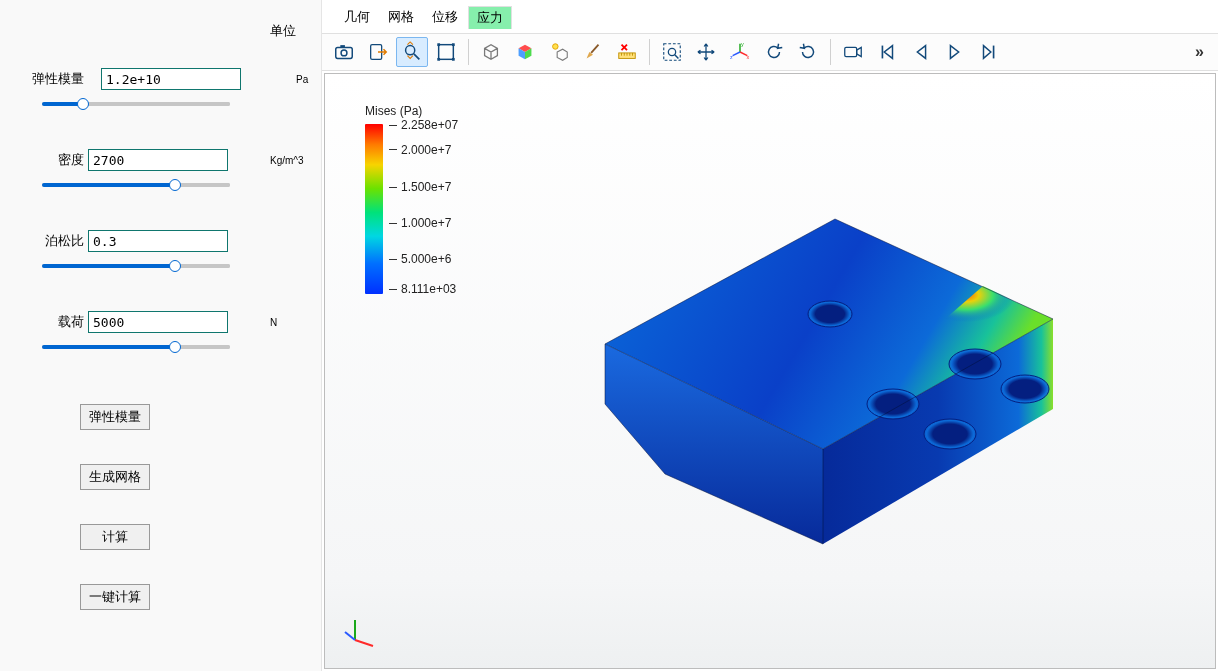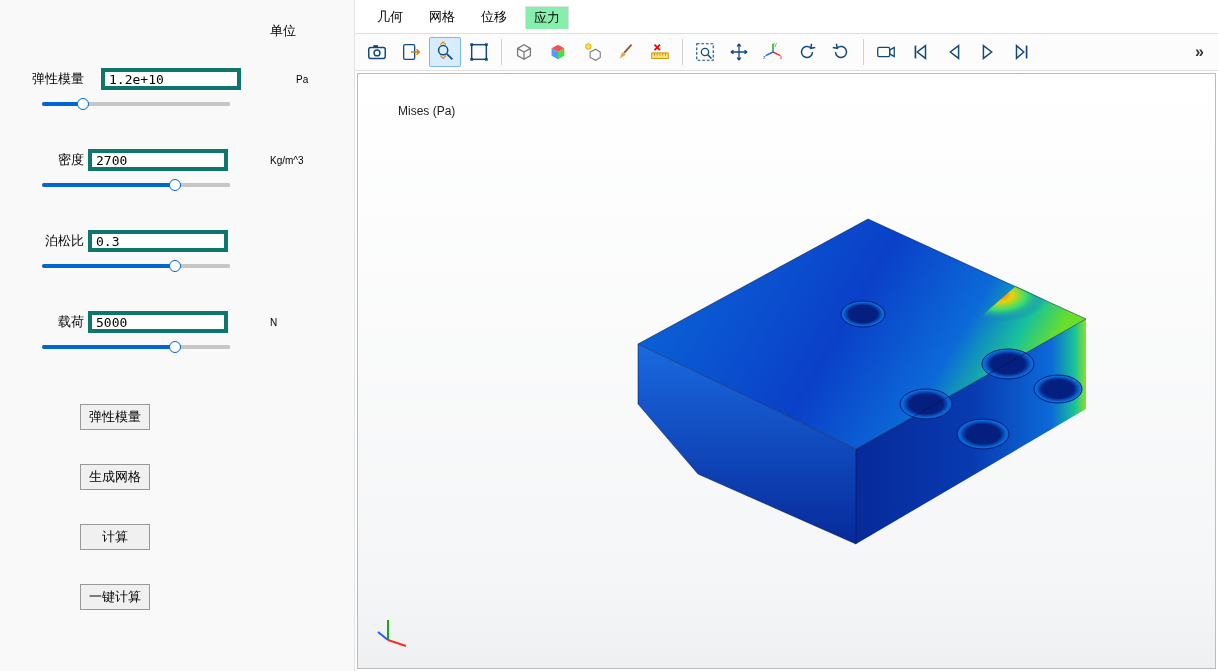--- a/index.html
+++ b/index.html
@@ -11,21 +11,21 @@
     background: #fff;
     color: #000;
     overflow: hidden;
   }
   .app {
     display: flex;
     width: 100%; height: 100%;
   }
   
   .sidebar {
-    width: 355px;
+    width: 322px;
     height: 100%;
     background: #f9f9f9;
     border-right: 1px solid #e5e5e5;
     padding-top: 18px;
     position: relative;
   }
   .unit-header {
     position: absolute;
     left: 270px;
     top: 22px;
@@ -40,21 +40,21 @@
   .param-row.first { margin-top: 50px; gap: 13px; }
   .param-label {
     width: 60px;
     text-align: right;
     padding-right: 4px;
     font-size: 13px;
   }
   .param-input {
     width: 140px;
     height: 22px;
-    border: 4px solid #0f766e;
+    border: 1px solid #0f766e;
     padding: 0 4px;
     font-family: "SimSun", monospace;
     font-size: 13px;
   }
   .param-unit {
     margin-left: 42px;
     font-size: 10px;
   }
   .slider-wrap {
     padding-left: 40px;
@@ -109,21 +109,21 @@
 
   
   .main {
     flex: 1;
     display: flex;
     flex-direction: column;
     height: 100%;
   }
   .tabs {
     display: flex;
-    gap: 10px;
+    gap: 2px;
     padding: 6px 12px 4px 14px;
     font-size: 13px;
   }
   .tab {
     padding: 2px 8px;
     cursor: pointer;
   }
   .tab.active {
     background: #86efac;
     border: 1px solid #e0e0e0;
@@ -414,20 +414,31 @@
             <path d="M6 5 L14 12 L6 19 Z" fill="none" stroke="#12497a" stroke-width="1.6"></path>
             <path d="M17 5v14" stroke="#12497a" stroke-width="1.8"></path>
           </svg>
       </button>
       <span class="toolbar-overflow">»</span>
     </div>
 
     <div class="viewport">
       <div class="legend">
         <div class="legend-title">Mises (Pa)</div>
+        <div class="legend-body">
+          <div class="legend-bar"></div>
+          <div class="legend-ticks" id="legend-ticks">
+              <div class="legend-tick" style="top: -6px;">2.258e+07</div>
+              <div class="legend-tick" style="top: 18.6px;">2.000e+7</div>
+              <div class="legend-tick" style="top: 56.32px;">1.500e+7</div>
+              <div class="legend-tick" style="top: 92.4px;">1.000e+7</div>
+              <div class="legend-tick" style="top: 128.48px;">5.000e+6</div>
+              <div class="legend-tick" style="top: 158px;">8.111e+03</div>
+            </div>
+        </div>
       </div>
 
       <svg class="block" viewBox="0 0 560 380">
         <defs>
           <linearGradient id="topGrad" x1="0" y1="0" x2="1" y2="0.3">
             <stop offset="0%" stop-color="#0d9fe0"></stop>
             <stop offset="15%" stop-color="#0a60d6"></stop>
             <stop offset="55%" stop-color="#0a40c8"></stop>
             <stop offset="80%" stop-color="#0c6ad8"></stop>
             <stop offset="92%" stop-color="#18c29a"></stop>

